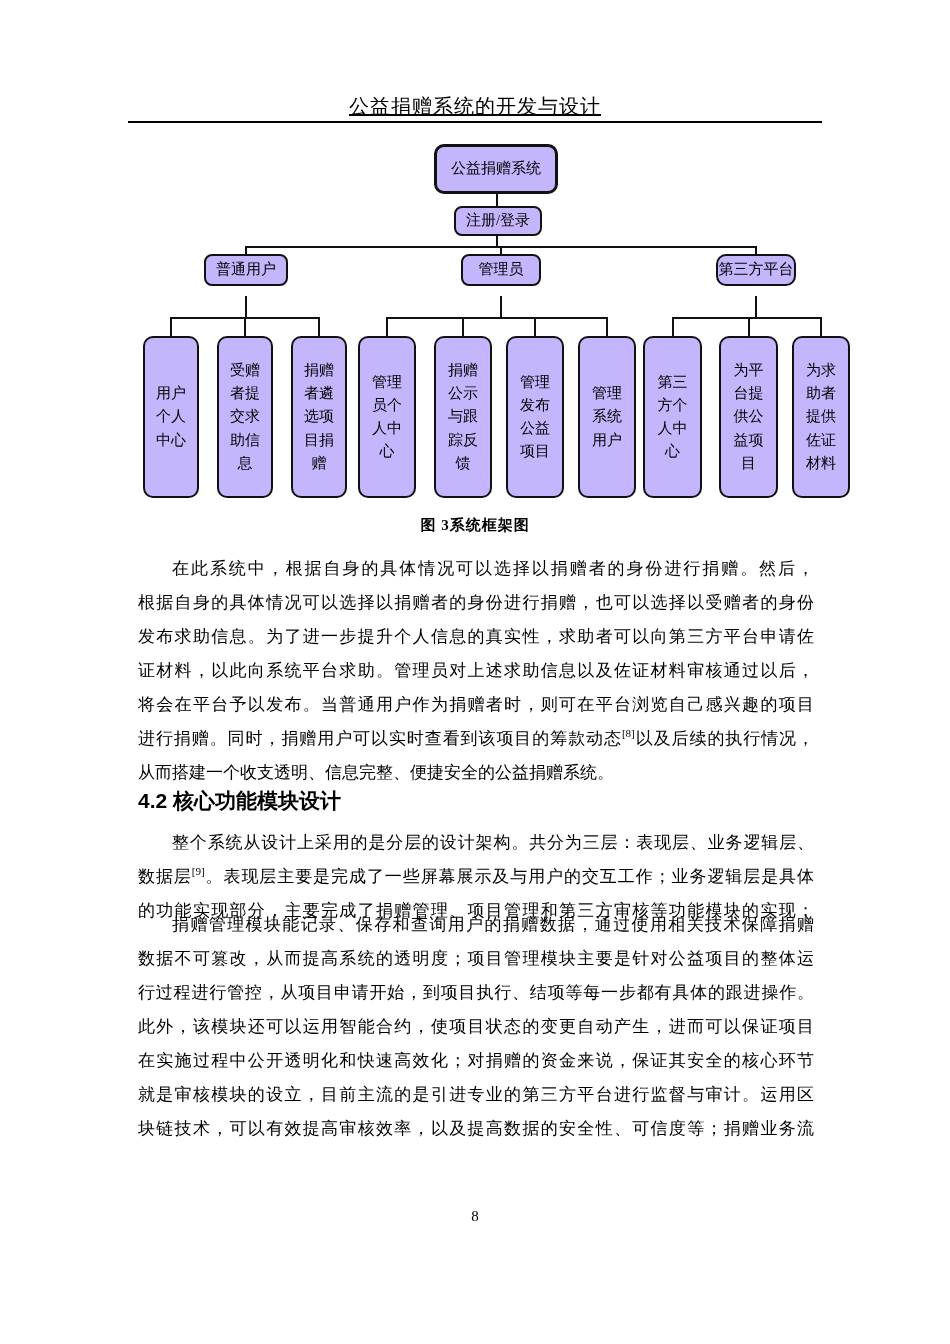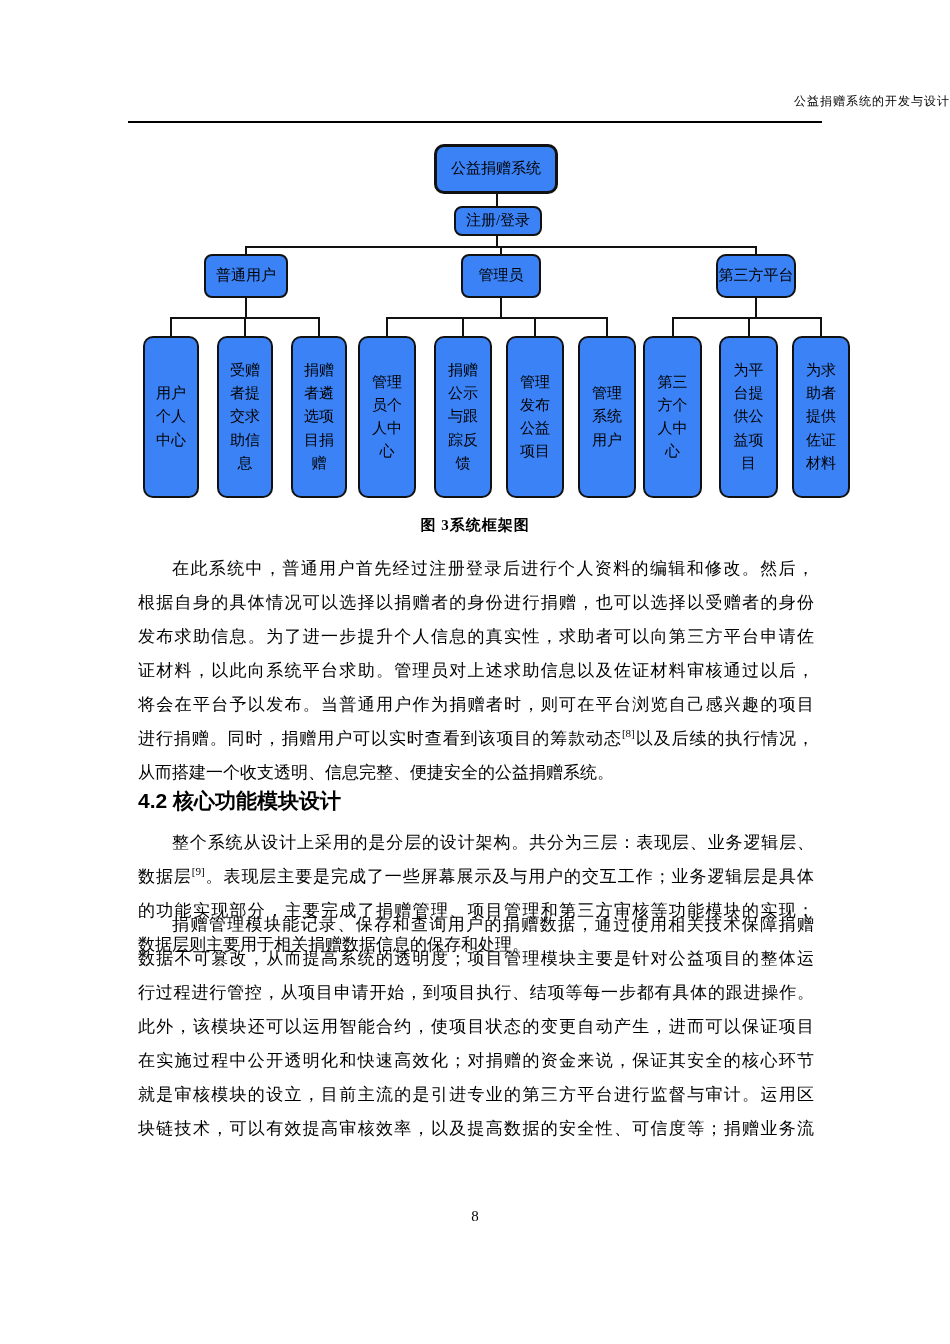--- a/index.html
+++ b/index.html
@@ -1,32 +1,32 @@
 <!DOCTYPE html>
 <html><head>
 <meta charset="utf-8">
 <style>
   html,body{margin:0;padding:0;background:#e8e8e8;}
   .page{
     position:relative;width:950px;height:1344px;margin:0 auto;background:#ffffff;
     font-family:"Liberation Serif","DejaVu Serif",serif;color:#000;overflow:hidden;
   }
   
-  .header-title{position:absolute;top:93px;left:0;width:100%;text-align:right;
-    font-size:12px;letter-spacing:1px;}
+  .header-title{position:absolute;top:93px;left:0;width:100%;text-align:center;
+    font-size:20px;letter-spacing:1px;text-decoration:underline;}
   .header-rule{position:absolute;top:121px;left:128px;width:694px;height:0;
     border-top:2px solid #000;}
   
   .diagram{position:absolute;top:0;left:0;width:950px;height:520px;}
   .connectors{position:absolute;top:0;left:0;}
-  .dbox{position:absolute;background:#3b82f6;border:2.5px solid #111;box-sizing:border-box;
+  .dbox{position:absolute;background:#c4b5fd;border:2.5px solid #111;box-sizing:border-box;
     display:flex;align-items:center;justify-content:center;font-size:15px;line-height:1.3;}
   .root{left:434px;top:144px;width:124px;height:50px;border-radius:10px;border-width:3px;}
   .login{left:454px;top:206px;width:88px;height:30px;border-radius:8px;border-width:2px;}
-  .branch{top:254px;height:44px;border-radius:8px;text-align:center;}
+  .branch{top:254px;height:32px;border-radius:8px;text-align:center;}
   .b1{left:204px;width:84px;}
   .b2{left:461px;width:80px;}
   .b3{left:716px;width:80px;border-radius:10px;}
   .leaf{top:336px;height:162px;border-radius:10px;}
   .l1{left:143px;width:56px}.l2{left:217px;width:56px}.l3{left:291px;width:56px}
   .l4{left:358px;width:58px}.l5{left:434px;width:58px}.l6{left:506px;width:58px}
   .l7{left:578px;width:58px}.l8{left:643px;width:59px}.l9{left:719px;width:59px}
   .l10{left:792px;width:58px}
   .vtxt{display:inline-block;width:34px;word-break:break-all;text-align:center;line-height:1.55;}
   .caption{position:absolute;top:516px;left:0;width:100%;text-align:center;
@@ -123,36 +123,35 @@
       <span class="vtxt">为平台提供公益项目</span>
     </div>
     <div class="dbox leaf l10">
       <span class="vtxt">为求助者提供佐证材料</span>
     </div>
   </div>
 
   <div class="caption">图  3系统框架图</div>
 
   <div class="text-col" style="top:552px">
-      <div class="tline first fill">在此系统中，普通用户首先经过注册登录后进行个人资料的编辑和修改。然后，</div>
+      <div class="tline first fill">在此系统中，根据自身的具体情况可以选择以捐赠者的身份进行捐赠。然后，</div>
       <div class="tline fill">根据自身的具体情况可以选择以捐赠者的身份进行捐赠，也可以选择以受赠者的身份</div>
       <div class="tline fill">发布求助信息。为了进一步提升个人信息的真实性，求助者可以向第三方平台申请佐</div>
       <div class="tline fill">证材料，以此向系统平台求助。管理员对上述求助信息以及佐证材料审核通过以后，</div>
       <div class="tline fill">将会在平台予以发布。当普通用户作为捐赠者时，则可在平台浏览自己感兴趣的项目</div>
       <div class="tline fill">进行捐赠。同时，捐赠用户可以实时查看到该项目的筹款动态<sup>[8]</sup>以及后续的执行情况，</div>
       <div class="tline">从而搭建一个收支透明、信息完整、便捷安全的公益捐赠系统。</div>
     </div>
 
   <div class="heading">4.2 核心功能模块设计</div>
 
   <div class="text-col" style="top:826px">
       <div class="tline first fill">整个系统从设计上采用的是分层的设计架构。共分为三层：表现层、业务逻辑层、</div>
       <div class="tline fill">数据层<sup>[9]</sup>。表现层主要是完成了一些屏幕展示及与用户的交互工作；业务逻辑层是具体</div>
       <div class="tline fill">的功能实现部分，主要完成了捐赠管理、项目管理和第三方审核等功能模块的实现；</div>
-      <div class="tline">数据层则主要用于相关捐赠数据信息的保存和处理。</div>
     </div>
 
   <div class="text-col" style="top:908px">
       <div class="tline first fill">捐赠管理模块能记录、保存和查询用户的捐赠数据，通过使用相关技术保障捐赠</div>
       <div class="tline fill">数据不可篡改，从而提高系统的透明度；项目管理模块主要是针对公益项目的整体运</div>
       <div class="tline fill">行过程进行管控，从项目申请开始，到项目执行、结项等每一步都有具体的跟进操作。</div>
       <div class="tline fill">此外，该模块还可以运用智能合约，使项目状态的变更自动产生，进而可以保证项目</div>
       <div class="tline fill">在实施过程中公开透明化和快速高效化；对捐赠的资金来说，保证其安全的核心环节</div>
       <div class="tline fill">就是审核模块的设立，目前主流的是引进专业的第三方平台进行监督与审计。运用区</div>
       <div class="tline fill">块链技术，可以有效提高审核效率，以及提高数据的安全性、可信度等；捐赠业务流</div>

